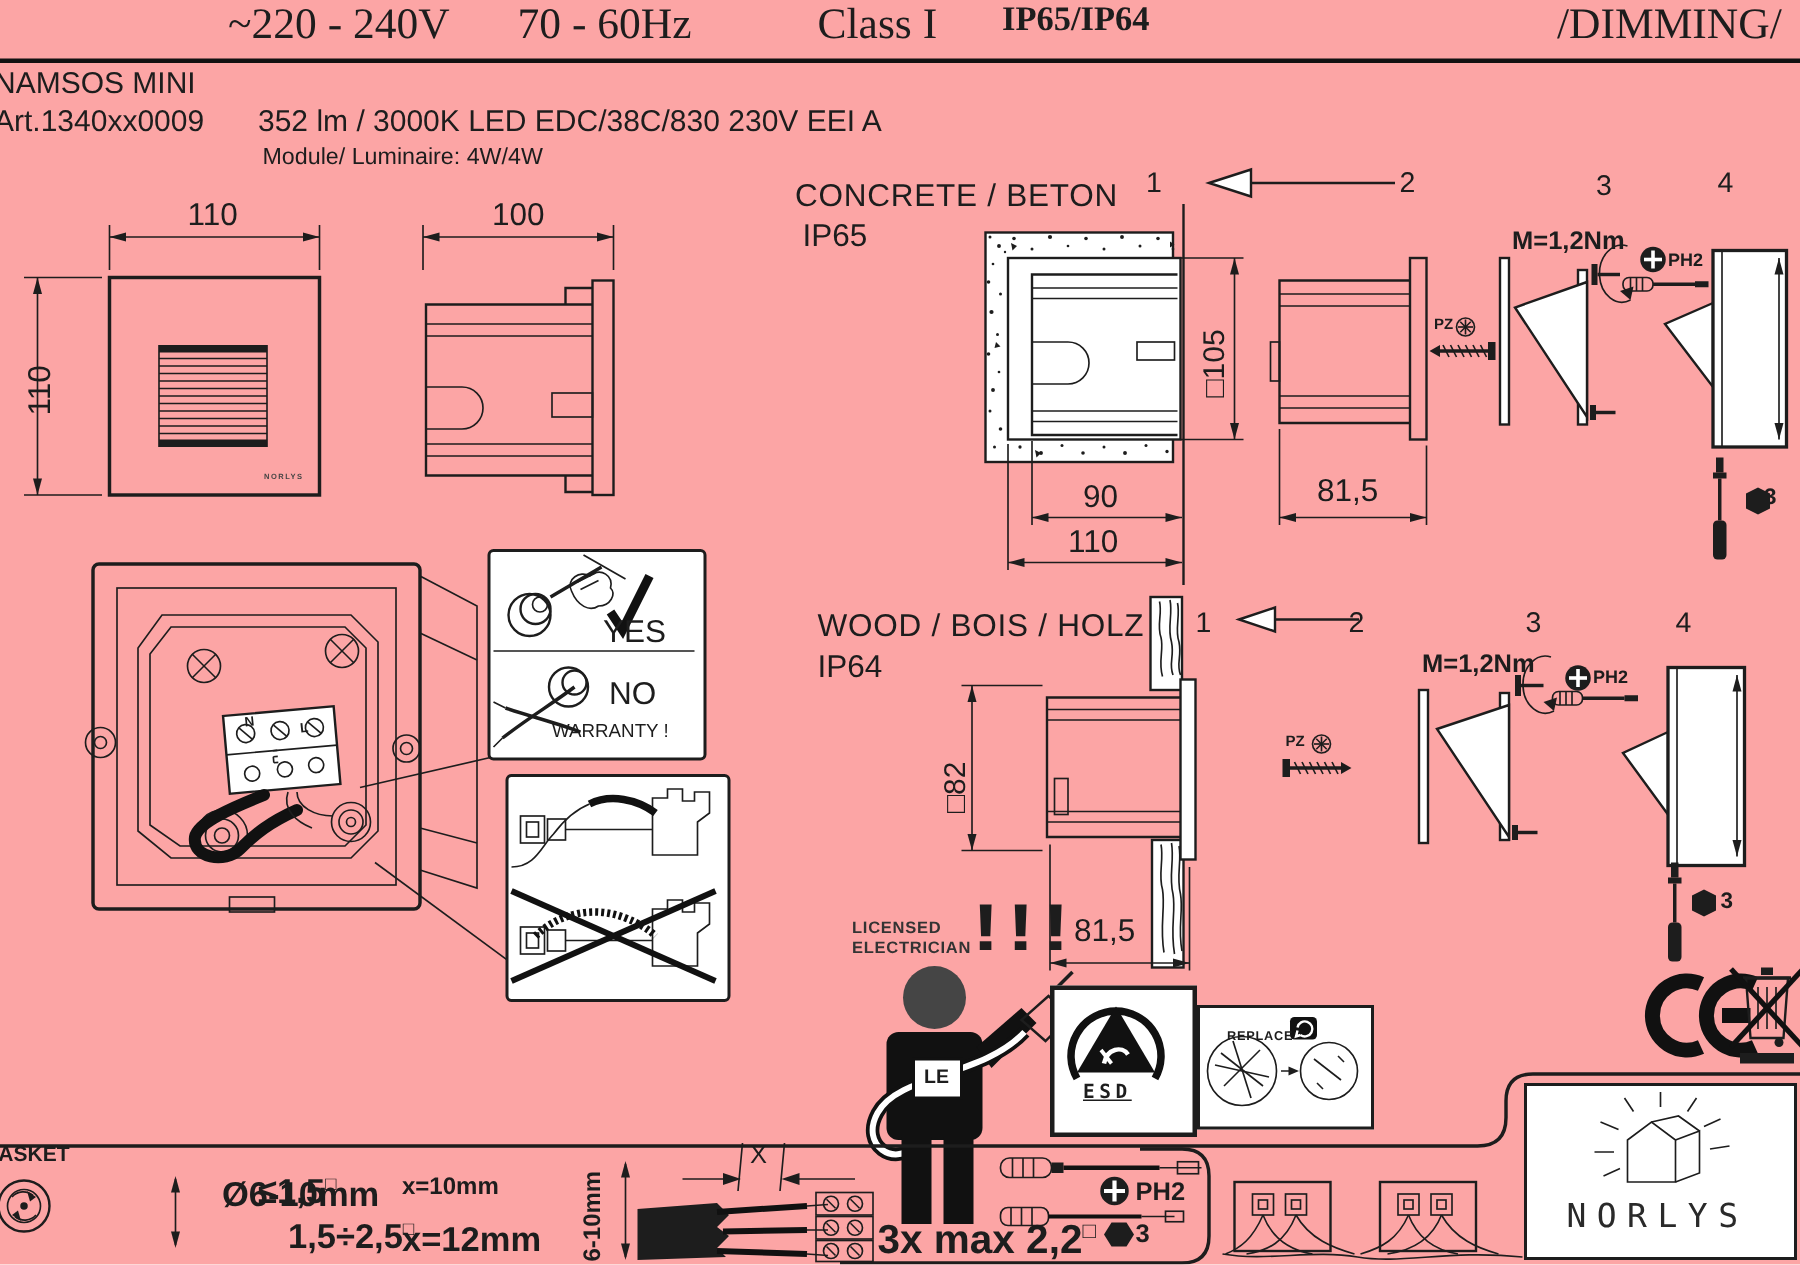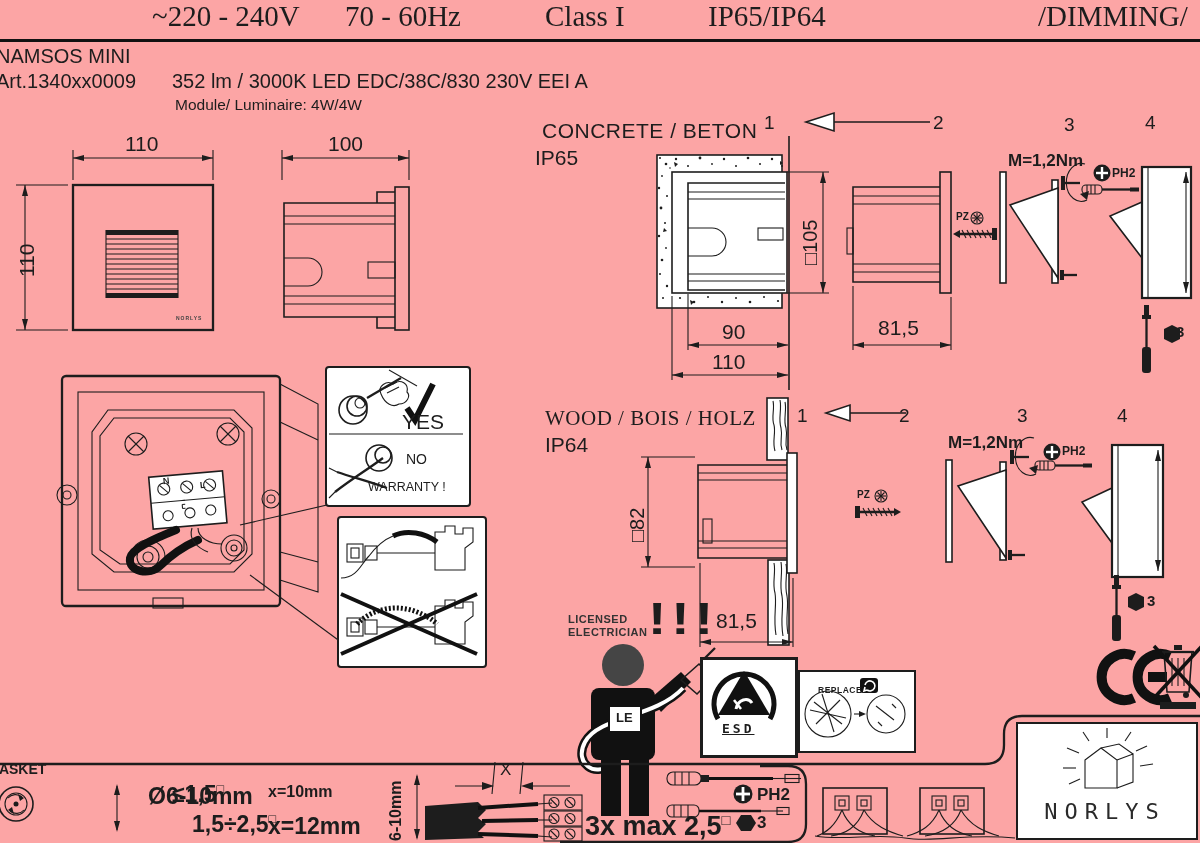--- a/index.html
+++ b/index.html
@@ -22,21 +22,21 @@
   .hline{position:absolute;background:#111;}
 </style>
 </head>
 <body>
 
 <div id="page">
 
   <span class="t serif" style="left:152px;top:1px;font-size:29px;">~220 - 240V</span>
   <span class="t serif" style="left:345px;top:1px;font-size:29px;">70 - 60Hz</span>
   <span class="t serif" style="left:533px;top:1px;font-size:29px;margin-left:12px;">Class I</span>
-  <span class="t serif" style="left:708px;top:1px;font-size:29px;">IP65/IP64</span>
+  <span class="t serif" style="left:668px;top:1px;font-size:23px;font-weight:bold;">IP65/IP64</span>
   <span class="t serif" style="left:1038px;top:1px;font-size:29px;">/DIMMING/</span>
   <div class="hline" style="left:0;top:39px;width:1200px;height:3px;"></div>
 
   <span class="t" style="left:-4px;top:46px;font-size:20px;">NAMSOS MINI</span>
   <span class="t" style="left:-4px;top:71px;font-size:20px;">Art.1340xx0009</span>
   <span class="t" style="left:172px;top:71px;font-size:20px;">352 lm / 3000K LED EDC/38C/830 230V EEI A</span>
   <span class="t" style="left:175px;top:97px;font-size:15.5px;">Module/ Luminaire: 4W/4W</span>
 
   <span class="t dim" style="left:125px;top:133px;">110</span>
   <span class="t dim rot" style="left:16px;top:277px;">110</span>
@@ -84,21 +84,21 @@
     <path class="s" d="M107,83 V72 H125"></path>
       <path class="s" d="M107,197 V208 H125"></path>
     <line class="s1" x1="14" y1="96" x2="125" y2="96"></line>
       <line class="s1" x1="14" y1="104" x2="125" y2="104"></line>
     <line class="s1" x1="14" y1="176" x2="125" y2="176"></line>
       <line class="s1" x1="14" y1="184" x2="125" y2="184"></line>
     <path class="s1" d="M14,138 H38 A14,14 0 0 1 38,166 H14"></path>
     <rect class="s1" x="98" y="142" width="27" height="16"></rect>
   </svg>
 
-  <span class="t" style="left:542px;top:120px;font-size:21px;letter-spacing:.5px;">CONCRETE / BETON</span>
+  <span class="t" style="left:530px;top:120px;font-size:21px;letter-spacing:.5px;">CONCRETE / BETON</span>
   <span class="t" style="left:535px;top:147px;font-size:21px;">IP65</span>
   <span class="t step" style="left:764px;top:113px;">1</span>
   <span class="t step" style="left:933px;top:113px;">2</span>
   <span class="t step" style="left:1064px;top:115px;">3</span>
   <span class="t step" style="left:1145px;top:113px;">4</span>
   <svg style="left:800px;top:110px;" width="140" height="24">
     <polygon class="wf" points="6,12 34,3 34,21"></polygon>
       <line class="s" x1="34" y1="12" x2="130" y2="12"></line>
   </svg>
 
@@ -243,21 +243,21 @@
   </svg>
   <span class="t b" style="left:1176px;top:324px;font-size:15px;">3</span>
   <svg style="left:1136px;top:303px;" width="60" height="76">
     <rect class="f" x="8" y="2" width="5" height="10"></rect>
     <rect class="f" x="6" y="12" width="9" height="4"></rect>
     <line class="s2" x1="10.5" y1="16" x2="10.5" y2="44"></line>
     <rect class="f" x="6" y="44" width="9" height="26" rx="3"></rect>
     <polygon class="f" points="28,26 36,22 44,26 44,36 36,40 28,36"></polygon>
   </svg>
 
-  <span class="t" style="left:545px;top:407px;font-size:21px;letter-spacing:.5px;font-family:Liberation Serif, serif;">WOOD / BOIS / HOLZ</span>
+  <span class="t" style="left:545px;top:407px;font-size:21px;letter-spacing:.5px;">WOOD / BOIS / HOLZ</span>
   <span class="t" style="left:545px;top:434px;font-size:21px;">IP64</span>
   <span class="t step" style="left:797px;top:406px;">1</span>
   <span class="t step" style="left:899px;top:406px;">2</span>
   <span class="t step" style="left:1017px;top:406px;">3</span>
   <span class="t step" style="left:1117px;top:406px;">4</span>
   <svg style="left:822px;top:402px;" width="90" height="22">
     <polygon class="wf" points="4,11 28,3 28,19"></polygon>
       <line class="s" x1="28" y1="11" x2="84" y2="11"></line>
   </svg>
 
@@ -418,21 +418,21 @@
     <line class="s1" x1="64" y1="4" x2="92" y2="20"></line>
     <path d="M82,42 L90,54 L108,18" stroke="#111" stroke-width="6" fill="none"></path>
     <line class="s1" x1="4" y1="68" x2="138" y2="68"></line>
     <circle class="s" cx="54" cy="92" r="13"></circle>
       <circle class="s" cx="58" cy="89" r="8"></circle>
     <path class="s2" d="M10,126 C28,112 42,104 58,92"></path>
     <path class="s2" d="M12,106 C30,112 46,116 62,122"></path>
     <path class="s1" d="M10,126 l-6,6 m8,-26 l-8,-4"></path>
   </svg>
   <span class="t" style="left:402px;top:411px;font-size:21px;">YES</span>
-  <span class="t" style="left:406px;top:452px;font-size:14px;">NO</span>
+  <span class="t" style="left:406px;top:452px;font-size:21px;">NO</span>
   <span class="t" style="left:368px;top:481px;font-size:12.5px;">WARRANTY !</span>
 
   <div class="box" style="left:337px;top:516px;width:146px;height:148px;border-radius:4px;"></div>
   <svg style="left:337px;top:516px;" width="146" height="148">
     <g>
       <rect class="s1" x="10" y="28" width="16" height="18"></rect>
         <rect class="s1" x="14" y="32" width="8" height="10"></rect>
       <rect class="s1" x="28" y="30" width="12" height="14"></rect>
       <line class="s1" x1="40" y1="37" x2="98" y2="37"></line>
       <path class="s1" d="M98,16 h10 v-6 h10 v8 h8 v-6 h10 v14 l-8,6 v22 h-30 Z"></path>
@@ -575,21 +575,21 @@
       <circle cx="14" cy="41" r="5"></circle>
         <circle cx="30" cy="41" r="5"></circle>
       <line x1="11" y1="6.5" x2="17" y2="12.5"></line>
         <line x1="27" y1="6.5" x2="33" y2="12.5"></line>
       <line x1="11" y1="22.5" x2="17" y2="28.5"></line>
         <line x1="27" y1="22.5" x2="33" y2="28.5"></line>
       <line x1="11" y1="38" x2="17" y2="44"></line>
         <line x1="27" y1="38" x2="33" y2="44"></line>
     </g>
   </svg>
-  <span class="t b" style="left:585px;top:812px;font-size:27px;"><span>3x max 2,5</span><sup class="sq">□</sup></span>
+  <span class="t b" style="left:585px;top:812px;font-size:27px;"><span>3x max 2,2</span><sup class="sq">□</sup></span>
 
   <svg style="left:665px;top:768px;" width="145" height="22">
     <rect class="s1" x="2" y="4" width="34" height="13" rx="6"></rect>
     <line class="s1" x1="10" y1="4" x2="10" y2="17"></line>
       <line class="s1" x1="17" y1="4" x2="17" y2="17"></line>
       <line class="s1" x1="24" y1="4" x2="24" y2="17"></line>
     <rect class="f" x="36" y="7" width="8" height="7"></rect>
     <line x1="44" y1="10.5" x2="108" y2="10.5" stroke="#111" stroke-width="3"></line>
     <line class="s1" x1="108" y1="10.5" x2="136" y2="10.5"></line>
     <rect class="s1" x="120" y="6.5" width="14" height="8"></rect>

